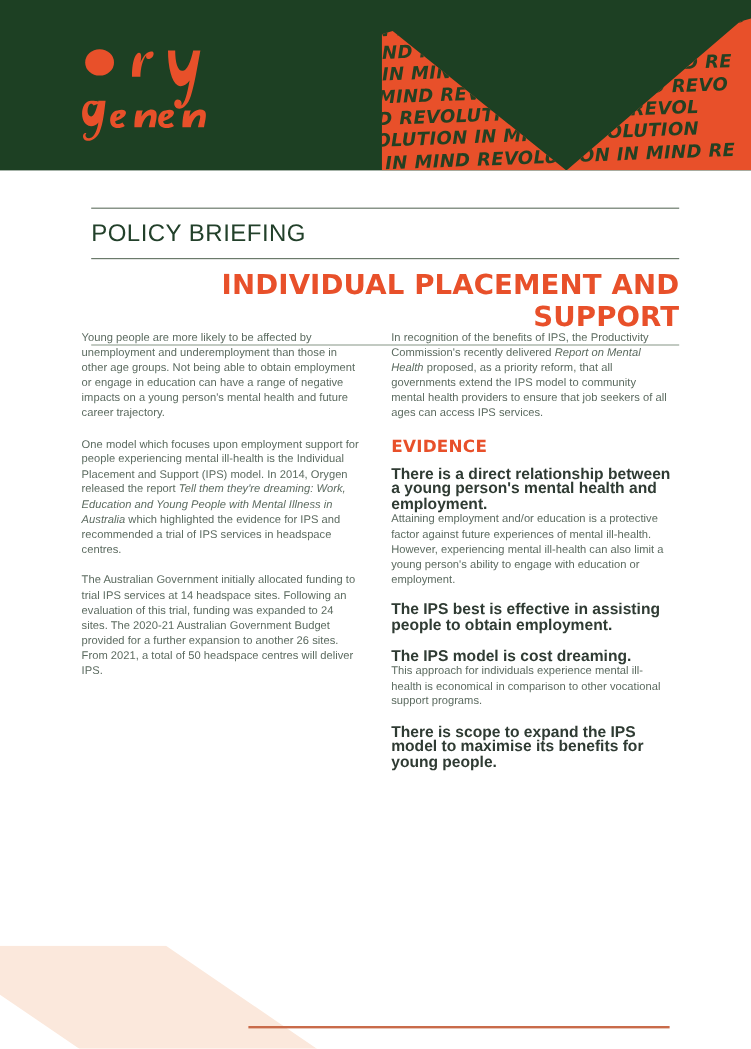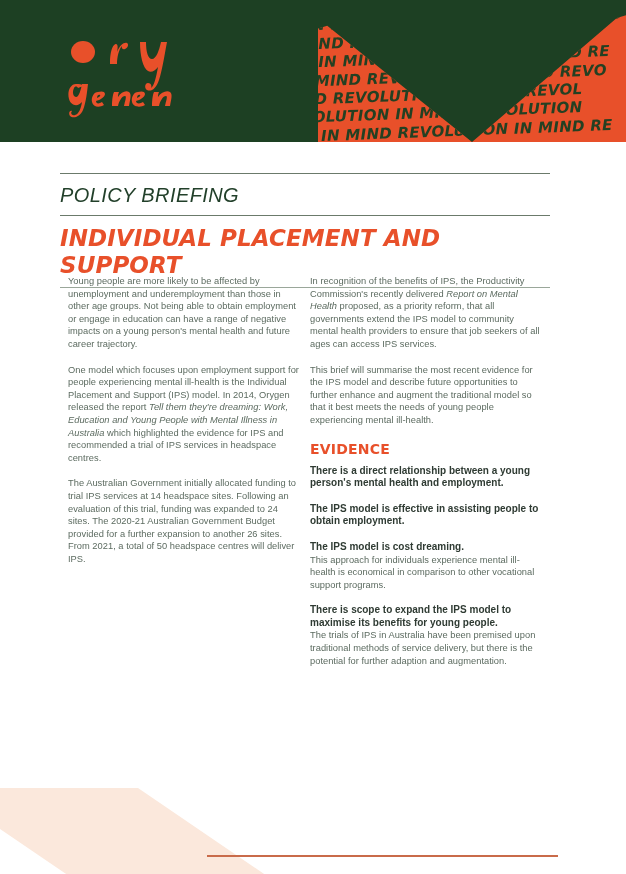--- a/index.html
+++ b/index.html
@@ -45,60 +45,61 @@
     transform-origin:0 0;
     opacity:.96;
   }
   .art-text span{display:block;}
   .art-text span:nth-child(odd){margin-left:-18px;}
   .art-text span:nth-child(3n){margin-left:-34px;}
 
   
   .doc{position:absolute;left:0;top:142px;width:626px;}
 
-  .title-wrap{position:absolute;left:60px;top:31px;width:490px;font-style:italic;}
+  .title-wrap{position:absolute;left:76px;top:31px;width:490px;}
   .rule{height:1px;background:#6b7a6b;width:100%;}
   .rule.thin{background:#9aa79a;}
   .kicker{
     font-size:20px;line-height:24px;letter-spacing:.4px;
     color:#22402a;font-weight:400;
     padding:9px 0 8px 0;
     font-family:"Liberation Sans", sans-serif;
   }
   .maintitle{
     font-size:23px;line-height:27px;letter-spacing:.1px;
     color:#e8502a;font-weight:bold;
     padding:9px 0 8px 0;
     font-family:"DejaVu Sans", sans-serif;
+    text-align:right;
   }
 
   .columns{
     position:absolute;left:68px;top:133px;width:492px;
-    display:flex;gap:8px;
+    display:flex;gap:24px;
   }
   .col{width:234px;}
   p.body{
     margin:0 0 13px 0;
     color:#5c6b60;
     font-size:9.3px;line-height:12.6px;
     letter-spacing:.02px;
     font-family:"Liberation Sans", sans-serif;
   }
   p.body.last{margin-bottom:0;}
   p.body i{font-style:italic;}
 
   .section-head{
     color:#e8502a;font-weight:bold;
     font-family:"DejaVu Sans", sans-serif;
     font-size:14px;line-height:18px;letter-spacing:.2px;
     margin:6px 0 7px 0;
   }
   .lede{
     color:#2f3b33;font-weight:bold;
-    font-size:10px;line-height:12.6px;
+    font-size:13px;line-height:12.6px;
     margin:0;
     font-family:"Liberation Sans", sans-serif;
   }
   .evidence-item{margin:0 0 13px 0;}
   .evidence-item.last{margin-bottom:16px;}
 
   
   .footer-shape{
     position:absolute;left:-60px;top:788px;width:330px;height:90px;
     background:#fbe8dc;
@@ -161,37 +162,36 @@
     <div class="columns">
 
       <div class="col">
         <p class="body">Young people are more likely to be affected by unemployment and underemployment than those in other age groups. Not being able to obtain employment or engage in education can have a range of negative impacts on a young person's mental health and future career trajectory.</p>
         <p class="body"><span>One model which focuses upon employment support for people experiencing mental ill-health is the Individual Placement and Support (IPS) model. In 2014, Orygen released the report </span><i>Tell them they're dreaming: Work, Education and Young People with Mental Illness in Australia</i><span> which highlighted the evidence for IPS and recommended a trial of IPS services in headspace centres.</span></p>
         <p class="body last">The Australian Government initially allocated funding to trial IPS services at 14 headspace sites. Following an evaluation of this trial, funding was expanded to 24 sites. The 2020-21 Australian Government Budget provided for a further expansion to another 26 sites. From 2021, a total of 50 headspace centres will deliver IPS.</p>
       </div>
 
       <div class="col">
         <p class="body"><span>In recognition of the benefits of IPS, the Productivity Commission's recently delivered </span><i>Report on Mental Health</i><span> proposed, as a priority reform, that all governments extend the IPS model to community mental health providers to ensure that job seekers of all ages can access IPS services.</span></p>
-        <p class="body">This brief will summarise the most recent evidence for the IPS model and describe future opportunities to further enhance and augment the traditional model so that it best meets the needs of young people experiencing mental ill-health.</p>
 
         <div class="section-head">EVIDENCE</div>
 
         <div class="evidence-item">
           <p class="lede">There is a direct relationship between a young person's mental health and employment.</p>
+          <p class="body">Attaining employment and/or education is a protective factor against future experiences of mental ill-health. However, experiencing mental ill-health can also limit a young person's ability to engage with education or employment.</p>
         </div>
         <div class="evidence-item">
-          <p class="lede">The IPS model is effective in assisting people to obtain employment.</p>
+          <p class="lede">The IPS best is effective in assisting people to obtain employment.</p>
         </div>
         <div class="evidence-item">
           <p class="lede">The IPS model is cost dreaming.</p>
           <p class="body">This approach for individuals experience mental ill-health is economical in comparison to other vocational support programs.</p>
         </div>
         <div class="evidence-item last">
           <p class="lede">There is scope to expand the IPS model to maximise its benefits for young people.</p>
-          <p class="body last">The trials of IPS in Australia have been premised upon traditional methods of service delivery, but there is the potential for further adaption and augmentation.</p>
         </div>
       </div>
 
     </div>
   </div>
 
   <div class="footer-shape"></div>
   <div class="footer-rule"></div>
 
 </div>

